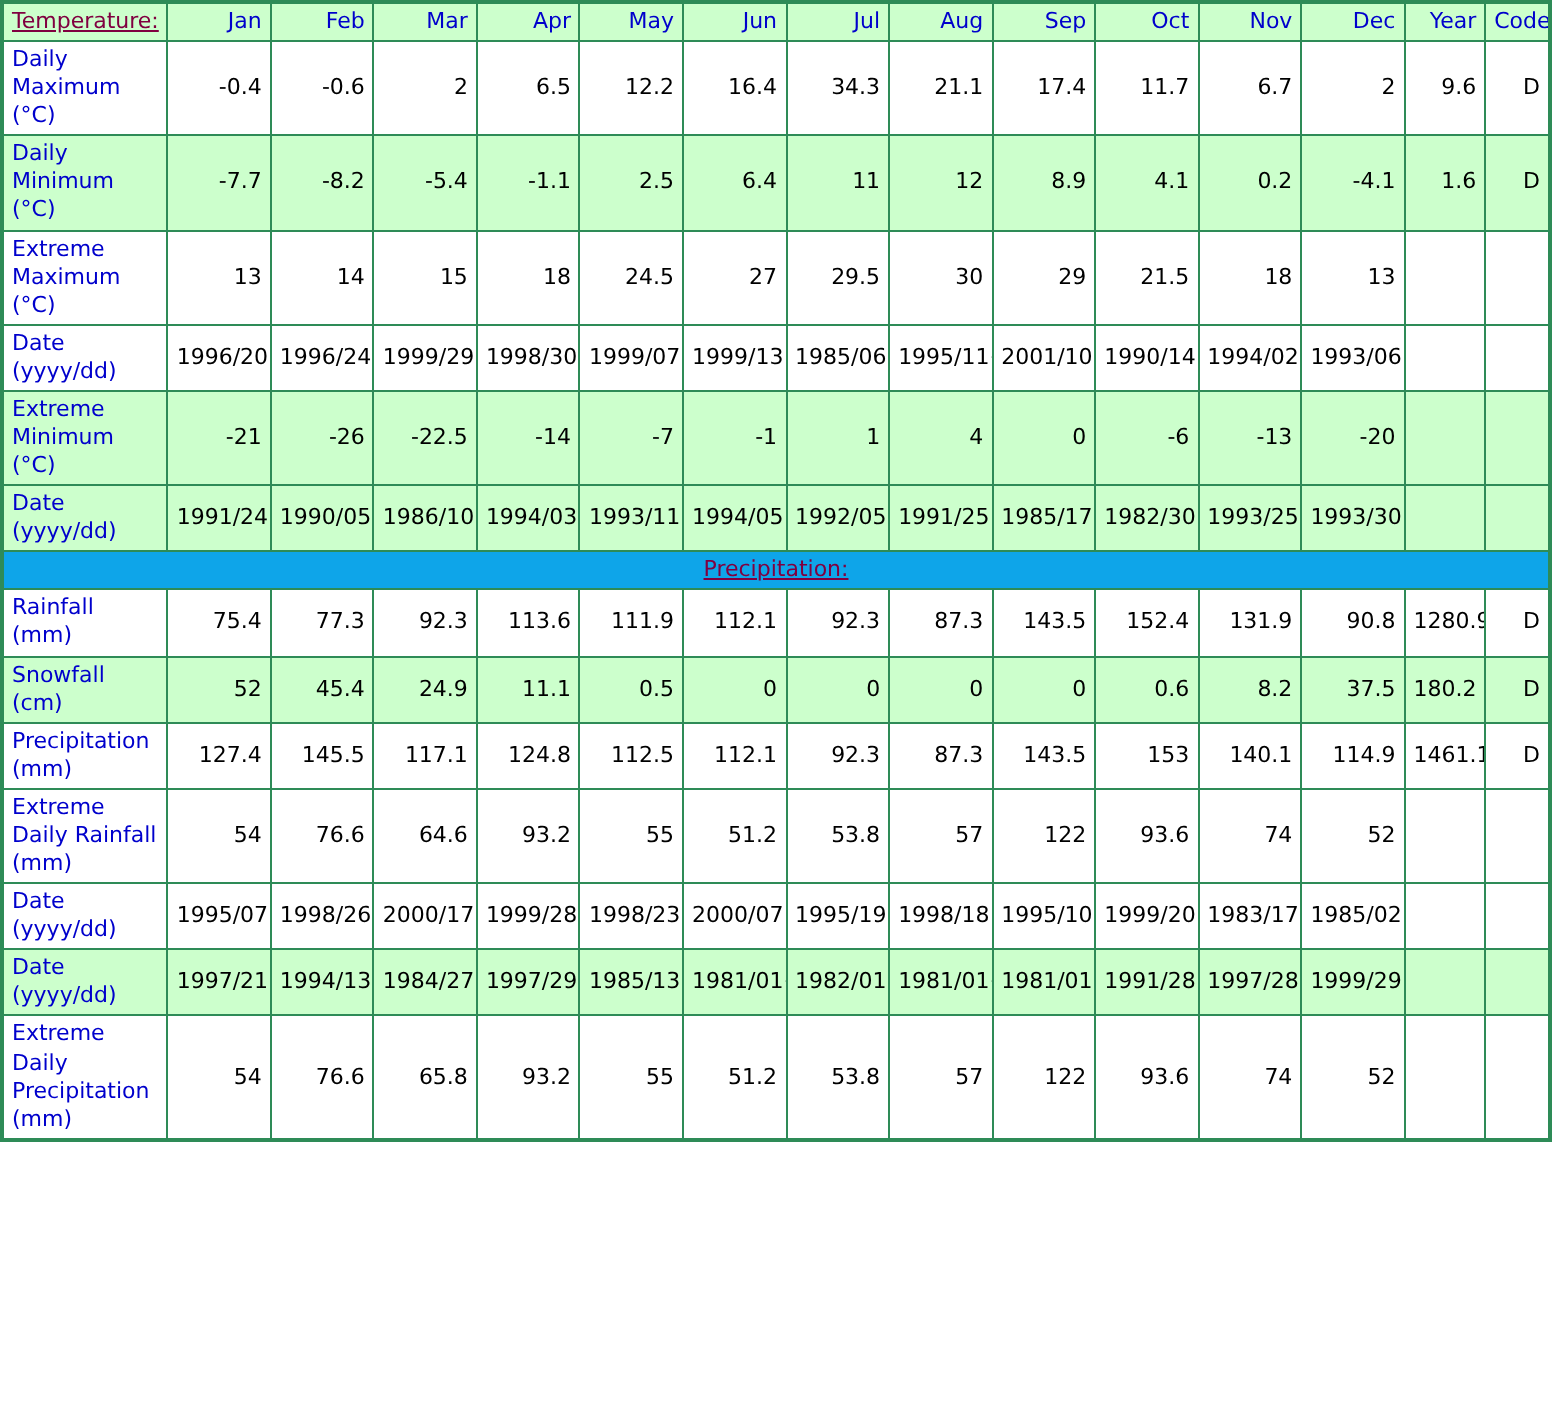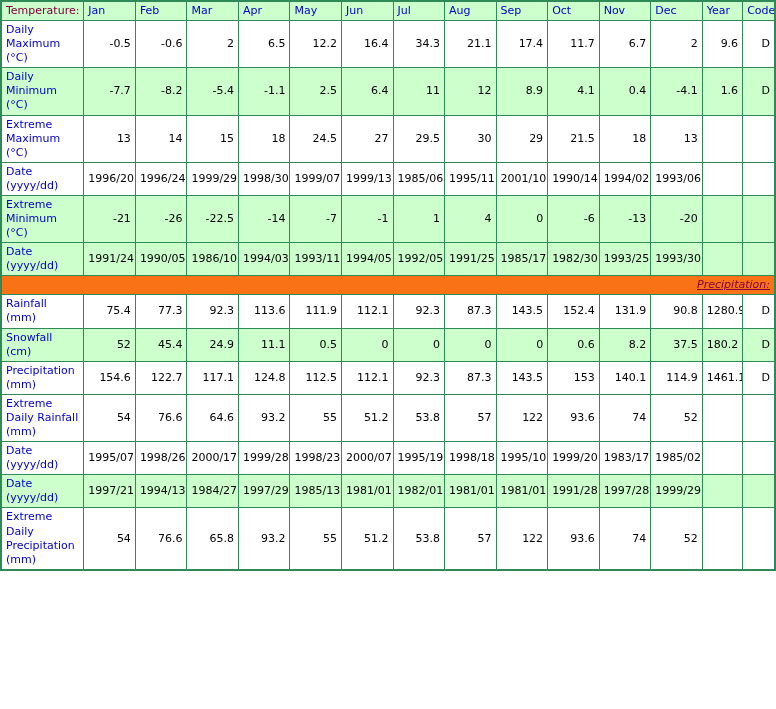--- a/index.html
+++ b/index.html
@@ -33,41 +33,41 @@
     font-size: 11px;
     line-height: 1.28;
     overflow: hidden;
   }
 
   
   tr.header-row th {
     background: #ccffcc;
     color: #0000cc;
     font-weight: bold;
-    text-align: left;
+    text-align: right;
     padding-top: 3px;
     padding-bottom: 3px;
   }
   tr.header-row th.section-head {
     text-align: center;
     color: #800040;
+    text-decoration: underline;
     padding-left: 4px;
   }
 
   
   tr.section-row td {
-    background: #f97316;
+    background: #0ea5e9;
     color: #800040;
     font-weight: bold;
     text-decoration: underline;
-    text-align: right;
+    text-align: center;
     padding-left: 4px;
     padding-top: 2px;
     padding-bottom: 2px;
-    font-style: italic;
   }
 
   
   td.row-label {
     color: #0000cc;
     font-weight: bold;
     text-align: left;
     padding-left: 4px;
   }
 
@@ -122,21 +122,21 @@
         <th>Oct</th>
         <th>Nov</th>
         <th>Dec</th>
         <th>Year</th>
         <th>Code</th>
       </tr>
   </thead>
   <tbody id="table-body">
       <tr class="band-white">
         <td class="row-label">Daily Maximum (°C)</td>
-        <td class="data">-0.5</td>
+        <td class="data">-0.4</td>
         <td class="data">-0.6</td>
         <td class="data">2</td>
         <td class="data">6.5</td>
         <td class="data">12.2</td>
         <td class="data">16.4</td>
         <td class="data">34.3</td>
         <td class="data">21.1</td>
         <td class="data">17.4</td>
         <td class="data">11.7</td>
         <td class="data">6.7</td>
@@ -149,21 +149,21 @@
         <td class="data">-7.7</td>
         <td class="data">-8.2</td>
         <td class="data">-5.4</td>
         <td class="data">-1.1</td>
         <td class="data">2.5</td>
         <td class="data">6.4</td>
         <td class="data">11</td>
         <td class="data">12</td>
         <td class="data">8.9</td>
         <td class="data">4.1</td>
-        <td class="data">0.4</td>
+        <td class="data">0.2</td>
         <td class="data">-4.1</td>
         <td class="data">1.6</td>
         <td class="data">D</td>
       </tr>
       <tr class="band-white">
         <td class="row-label">Extreme Maximum (°C)</td>
         <td class="data">13</td>
         <td class="data">14</td>
         <td class="data">15</td>
         <td class="data">18</td>
@@ -261,22 +261,22 @@
         <td class="data">0</td>
         <td class="data">0</td>
         <td class="data">0.6</td>
         <td class="data">8.2</td>
         <td class="data">37.5</td>
         <td class="data">180.2</td>
         <td class="data">D</td>
       </tr>
       <tr class="band-white">
         <td class="row-label">Precipitation (mm)</td>
-        <td class="data">154.6</td>
-        <td class="data">122.7</td>
+        <td class="data">127.4</td>
+        <td class="data">145.5</td>
         <td class="data">117.1</td>
         <td class="data">124.8</td>
         <td class="data">112.5</td>
         <td class="data">112.1</td>
         <td class="data">92.3</td>
         <td class="data">87.3</td>
         <td class="data">143.5</td>
         <td class="data">153</td>
         <td class="data">140.1</td>
         <td class="data">114.9</td>

